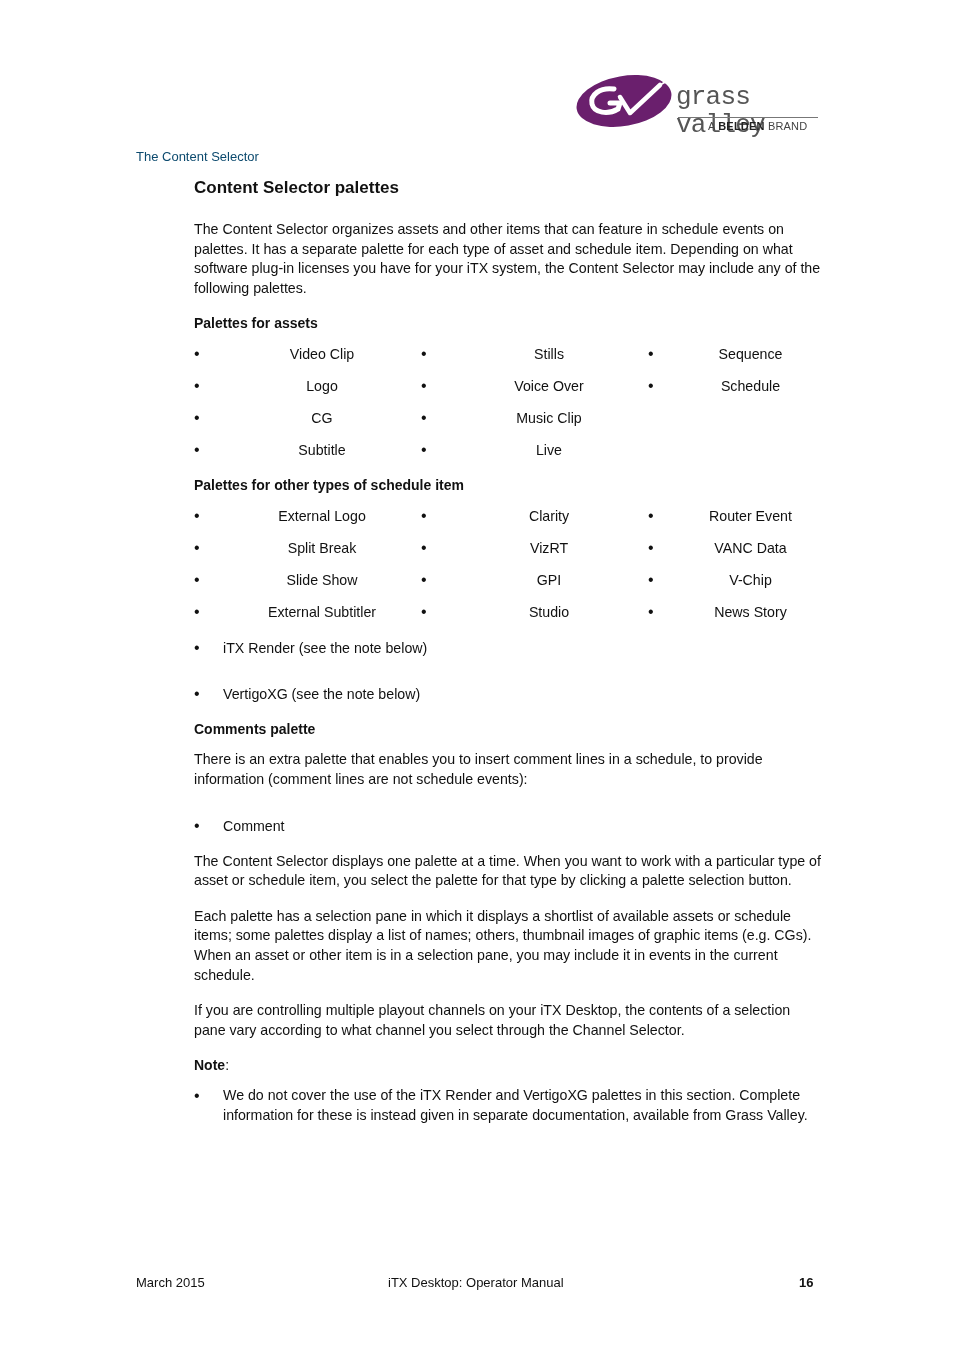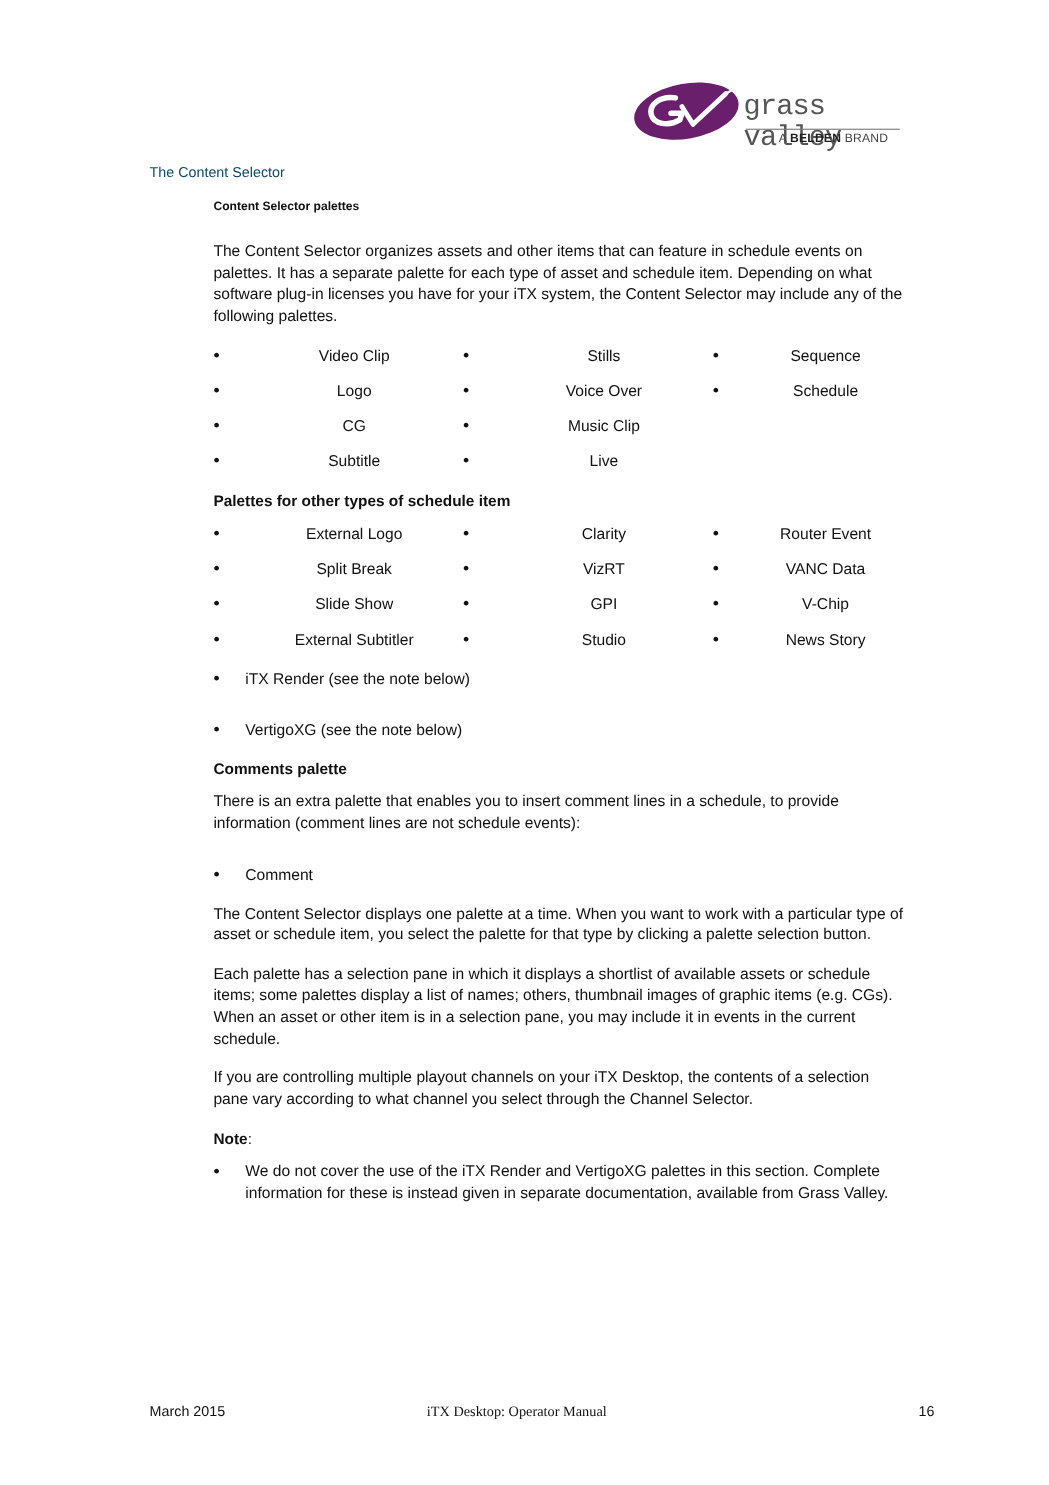--- a/index.html
+++ b/index.html
@@ -5,21 +5,21 @@
   html, body { margin:0; padding:0; background:#ffffff; }
   body { width:954px; height:1350px; position:relative; font-family:"Liberation Sans", sans-serif; color:#111; }
   .page { position:absolute; left:0; top:0; width:954px; height:1350px; }
   .logo { position:absolute; left:574px; top:71px; width:246px; height:62px; }
   .logo-wordmark { position:absolute; left:102px; top:12px; font-size:26px; letter-spacing:-0.8px; color:#555; font-family:Liberation Mono, monospace; line-height:28px; }
   .logo-rule { position:absolute; left:104px; top:46px; width:140px; height:1px; background:#777; }
   .logo-brand { position:absolute; left:134px; top:48px; font-size:11px; color:#444; letter-spacing:0.2px; line-height:14px;text-align:right; }
   .logo-brand b { font-weight:900; color:#222; }
   .running-header { position:absolute; left:136px; top:149px; font-size:13px; color:#0c4a6e; }
   .content { position:absolute; left:194px; top:176px; width:630px; font-size:14.2px; line-height:19.6px; }
-  h2 { font-size:11px; font-weight:bold; margin:0 0 20px 0; line-height:24px; }
+  h2 { font-size:17px; font-weight:bold; margin:0 0 20px 0; line-height:24px; }
   p { margin:0 0 16px 0; }
   .subhead { font-weight:bold; font-size:14px; margin:0 0 11px 0; line-height:19px; }
   .grid { display:grid; grid-template-columns:227px 227px 176px; row-gap:12px; margin:0 0 16px 0;text-align:center; }
   .li { position:relative; padding-left:29px; height:20px; line-height:20px; }
   .li::before { content:"\2022"; position:absolute; left:0; top:0; font-size:16px; }
   .list { margin:0 0 16px 0; }
   .list .li { margin-bottom:20px; }
   .list .li:last-child { margin-bottom:0;margin-top:26px; }
   .note-item { position:relative; padding-left:29px; line-height:19.6px; }
   .note-item::before { content:"\2022"; position:absolute; left:0; top:0; font-size:16px; }
@@ -45,20 +45,21 @@
       <span>BRAND</span>
     </div>
   </div>
 
   <div class="running-header">The Content Selector</div>
 
   <div class="content">
     <h2>Content Selector palettes</h2>
     <p>The Content Selector organizes assets and other items that can feature in schedule events on palettes. It has a separate palette for each type of asset and schedule item. Depending on what software plug-in licenses you have for your iTX system, the Content Selector may include any of the following palettes.</p>
 
+    <div class="subhead">Palettes for assets</div>
     <div class="grid">
       <div class="li">Video Clip</div>
       <div class="li">Stills</div>
       <div class="li">Sequence</div>
       <div class="li">Logo</div>
       <div class="li">Voice Over</div>
       <div class="li">Schedule</div>
       <div class="li">CG</div>
       <div class="li">Music Clip</div>
       <div></div>
@@ -96,15 +97,15 @@
 
     <p>The Content Selector displays one palette at a time. When you want to work with a particular type of asset or schedule item, you select the palette for that type by clicking a palette selection button.</p>
     <p>Each palette has a selection pane in which it displays a shortlist of available assets or schedule items; some palettes display a list of names; others, thumbnail images of graphic items (e.g. CGs). When an asset or other item is in a selection pane, you may include it in events in the current schedule.</p>
     <p>If you are controlling multiple playout channels on your iTX Desktop, the contents of a selection pane vary according to what channel you select through the Channel Selector.</p>
 
     <div class="subhead" style="font-weight:normal;"><b>Note</b><span>:</span></div>
     <div class="note-item">We do not cover the use of the iTX Render and VertigoXG palettes in this section. Complete information for these is instead given in separate documentation, available from Grass Valley.</div>
   </div>
 
   <div class="footer" style="left:136px;">March 2015</div>
-  <div class="footer" style="left:388px;font-family:Liberation Serif, serif;">iTX Desktop: Operator Manual</div>
-  <div class="footer" style="left:835px;">16</div>
+  <div class="footer" style="left:388px;">iTX Desktop: Operator Manual</div>
+  <div class="footer" style="left:799px;font-weight:bold;">16</div>
 </div>
 
 </body></html>

